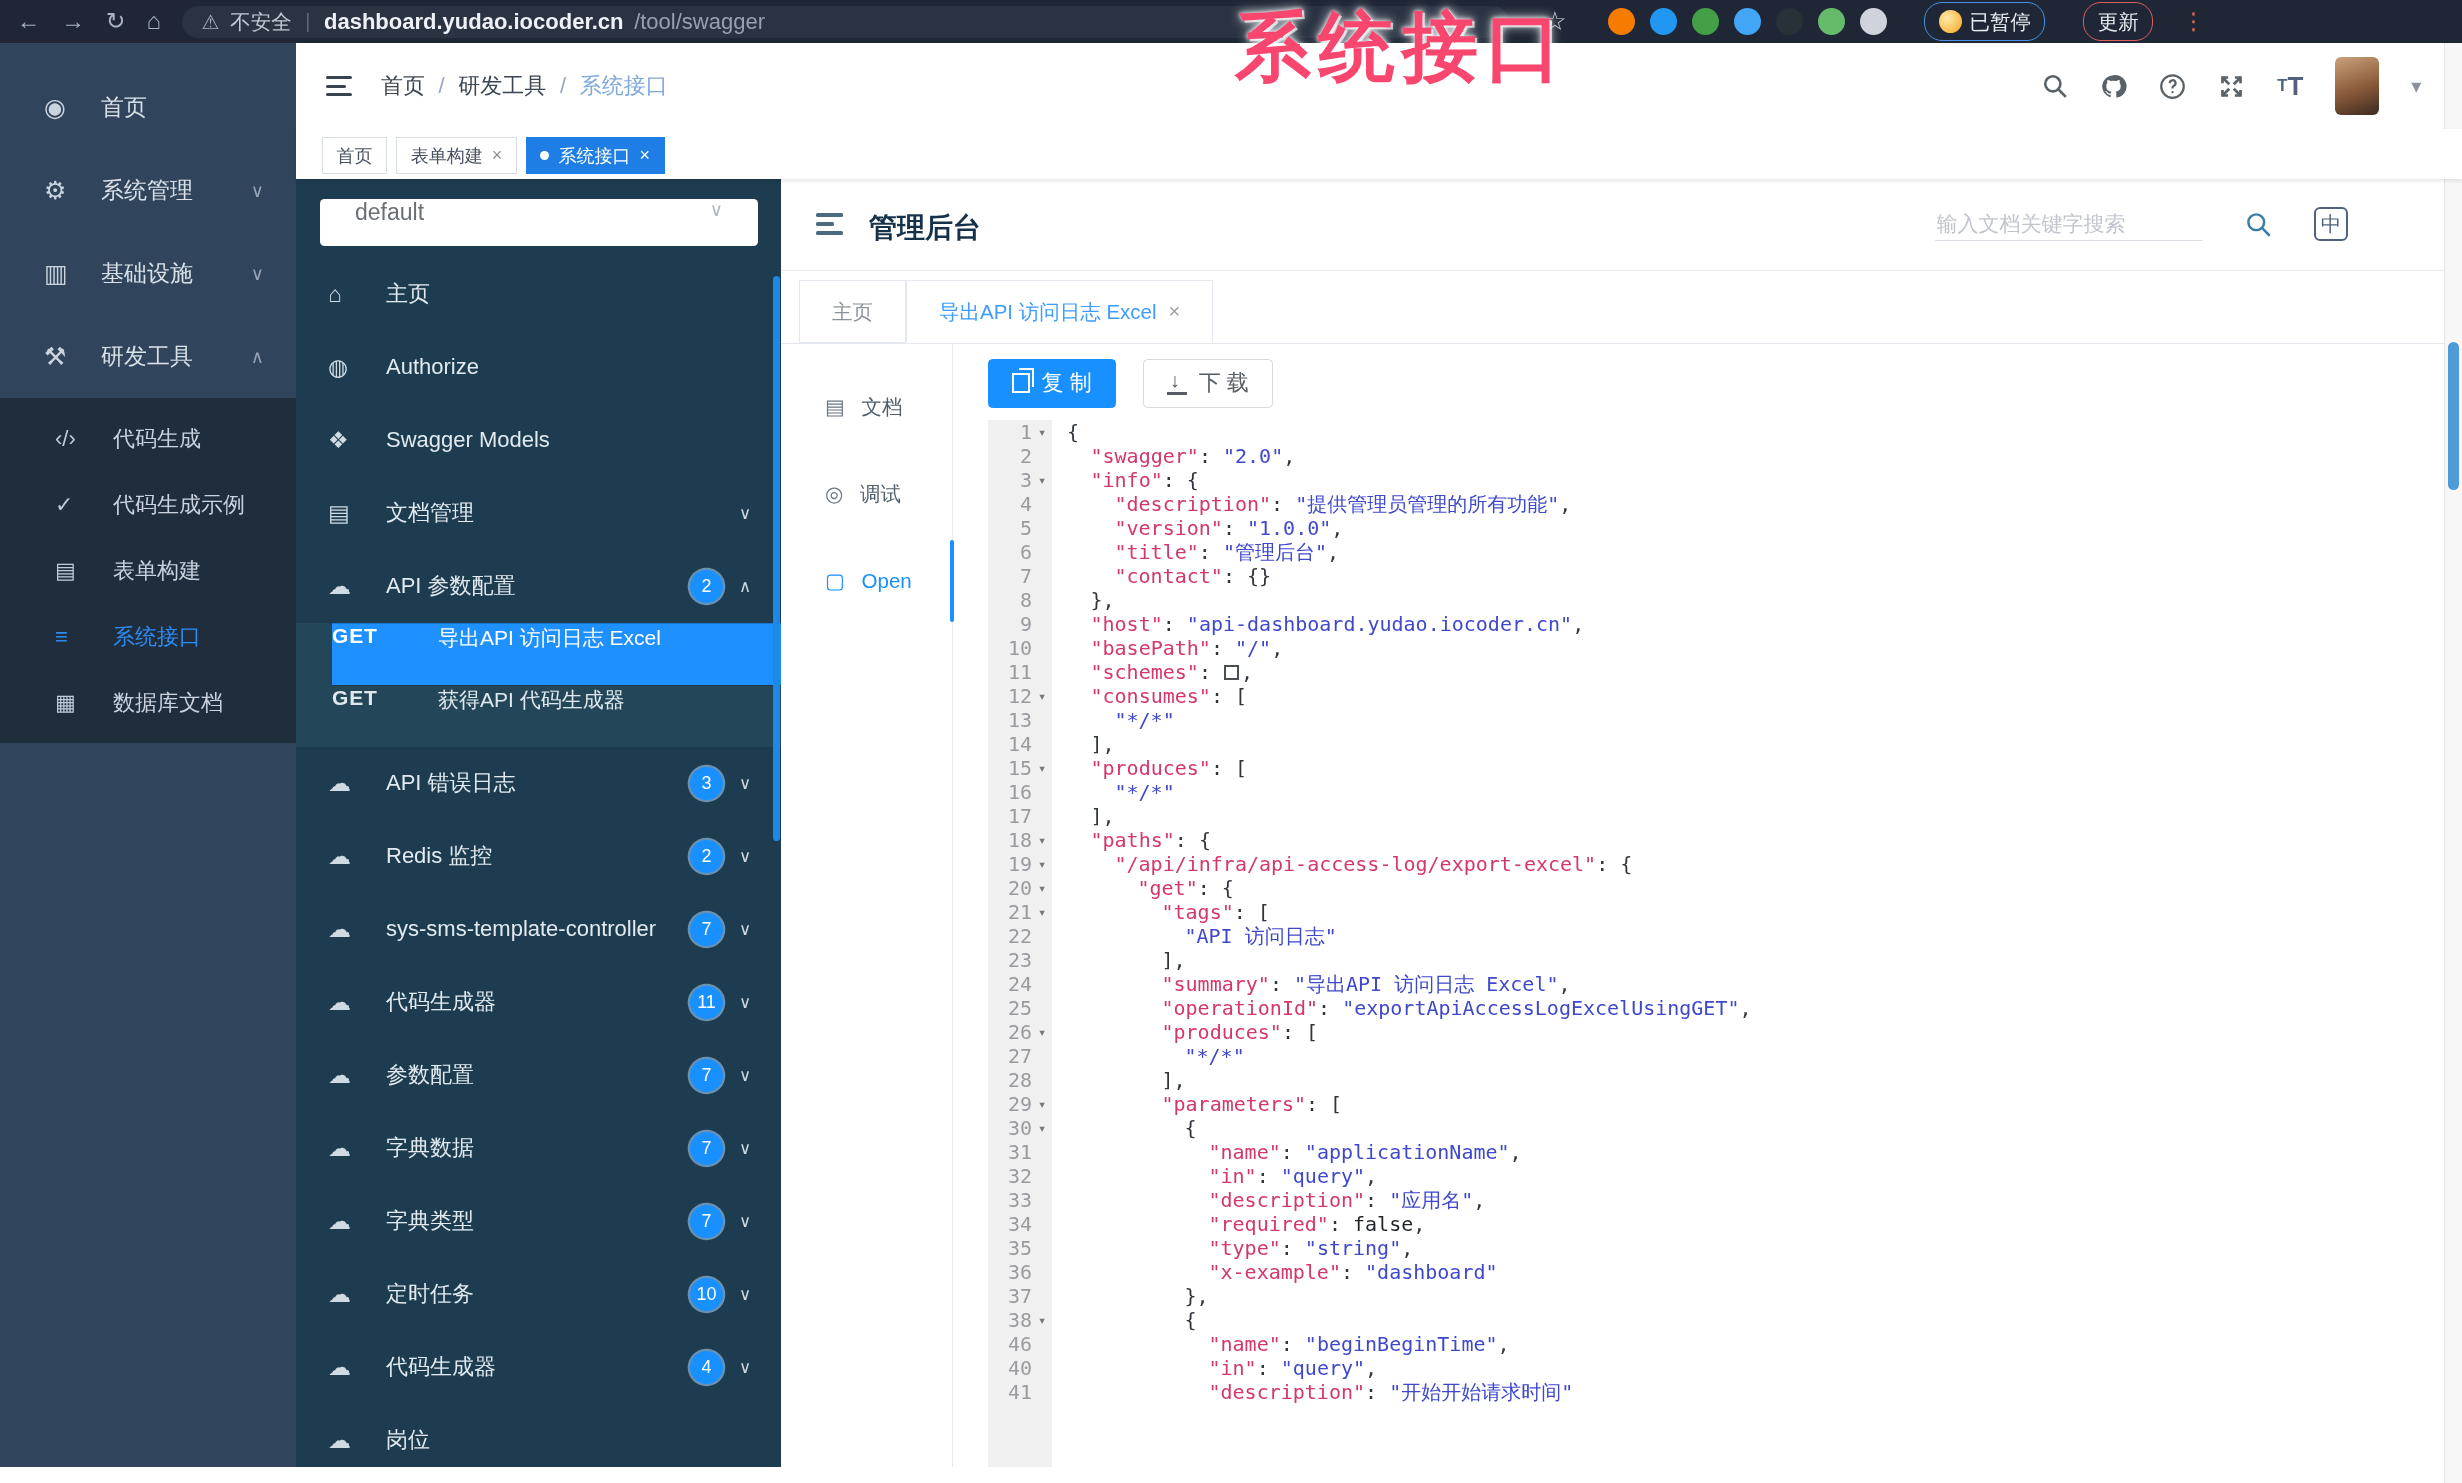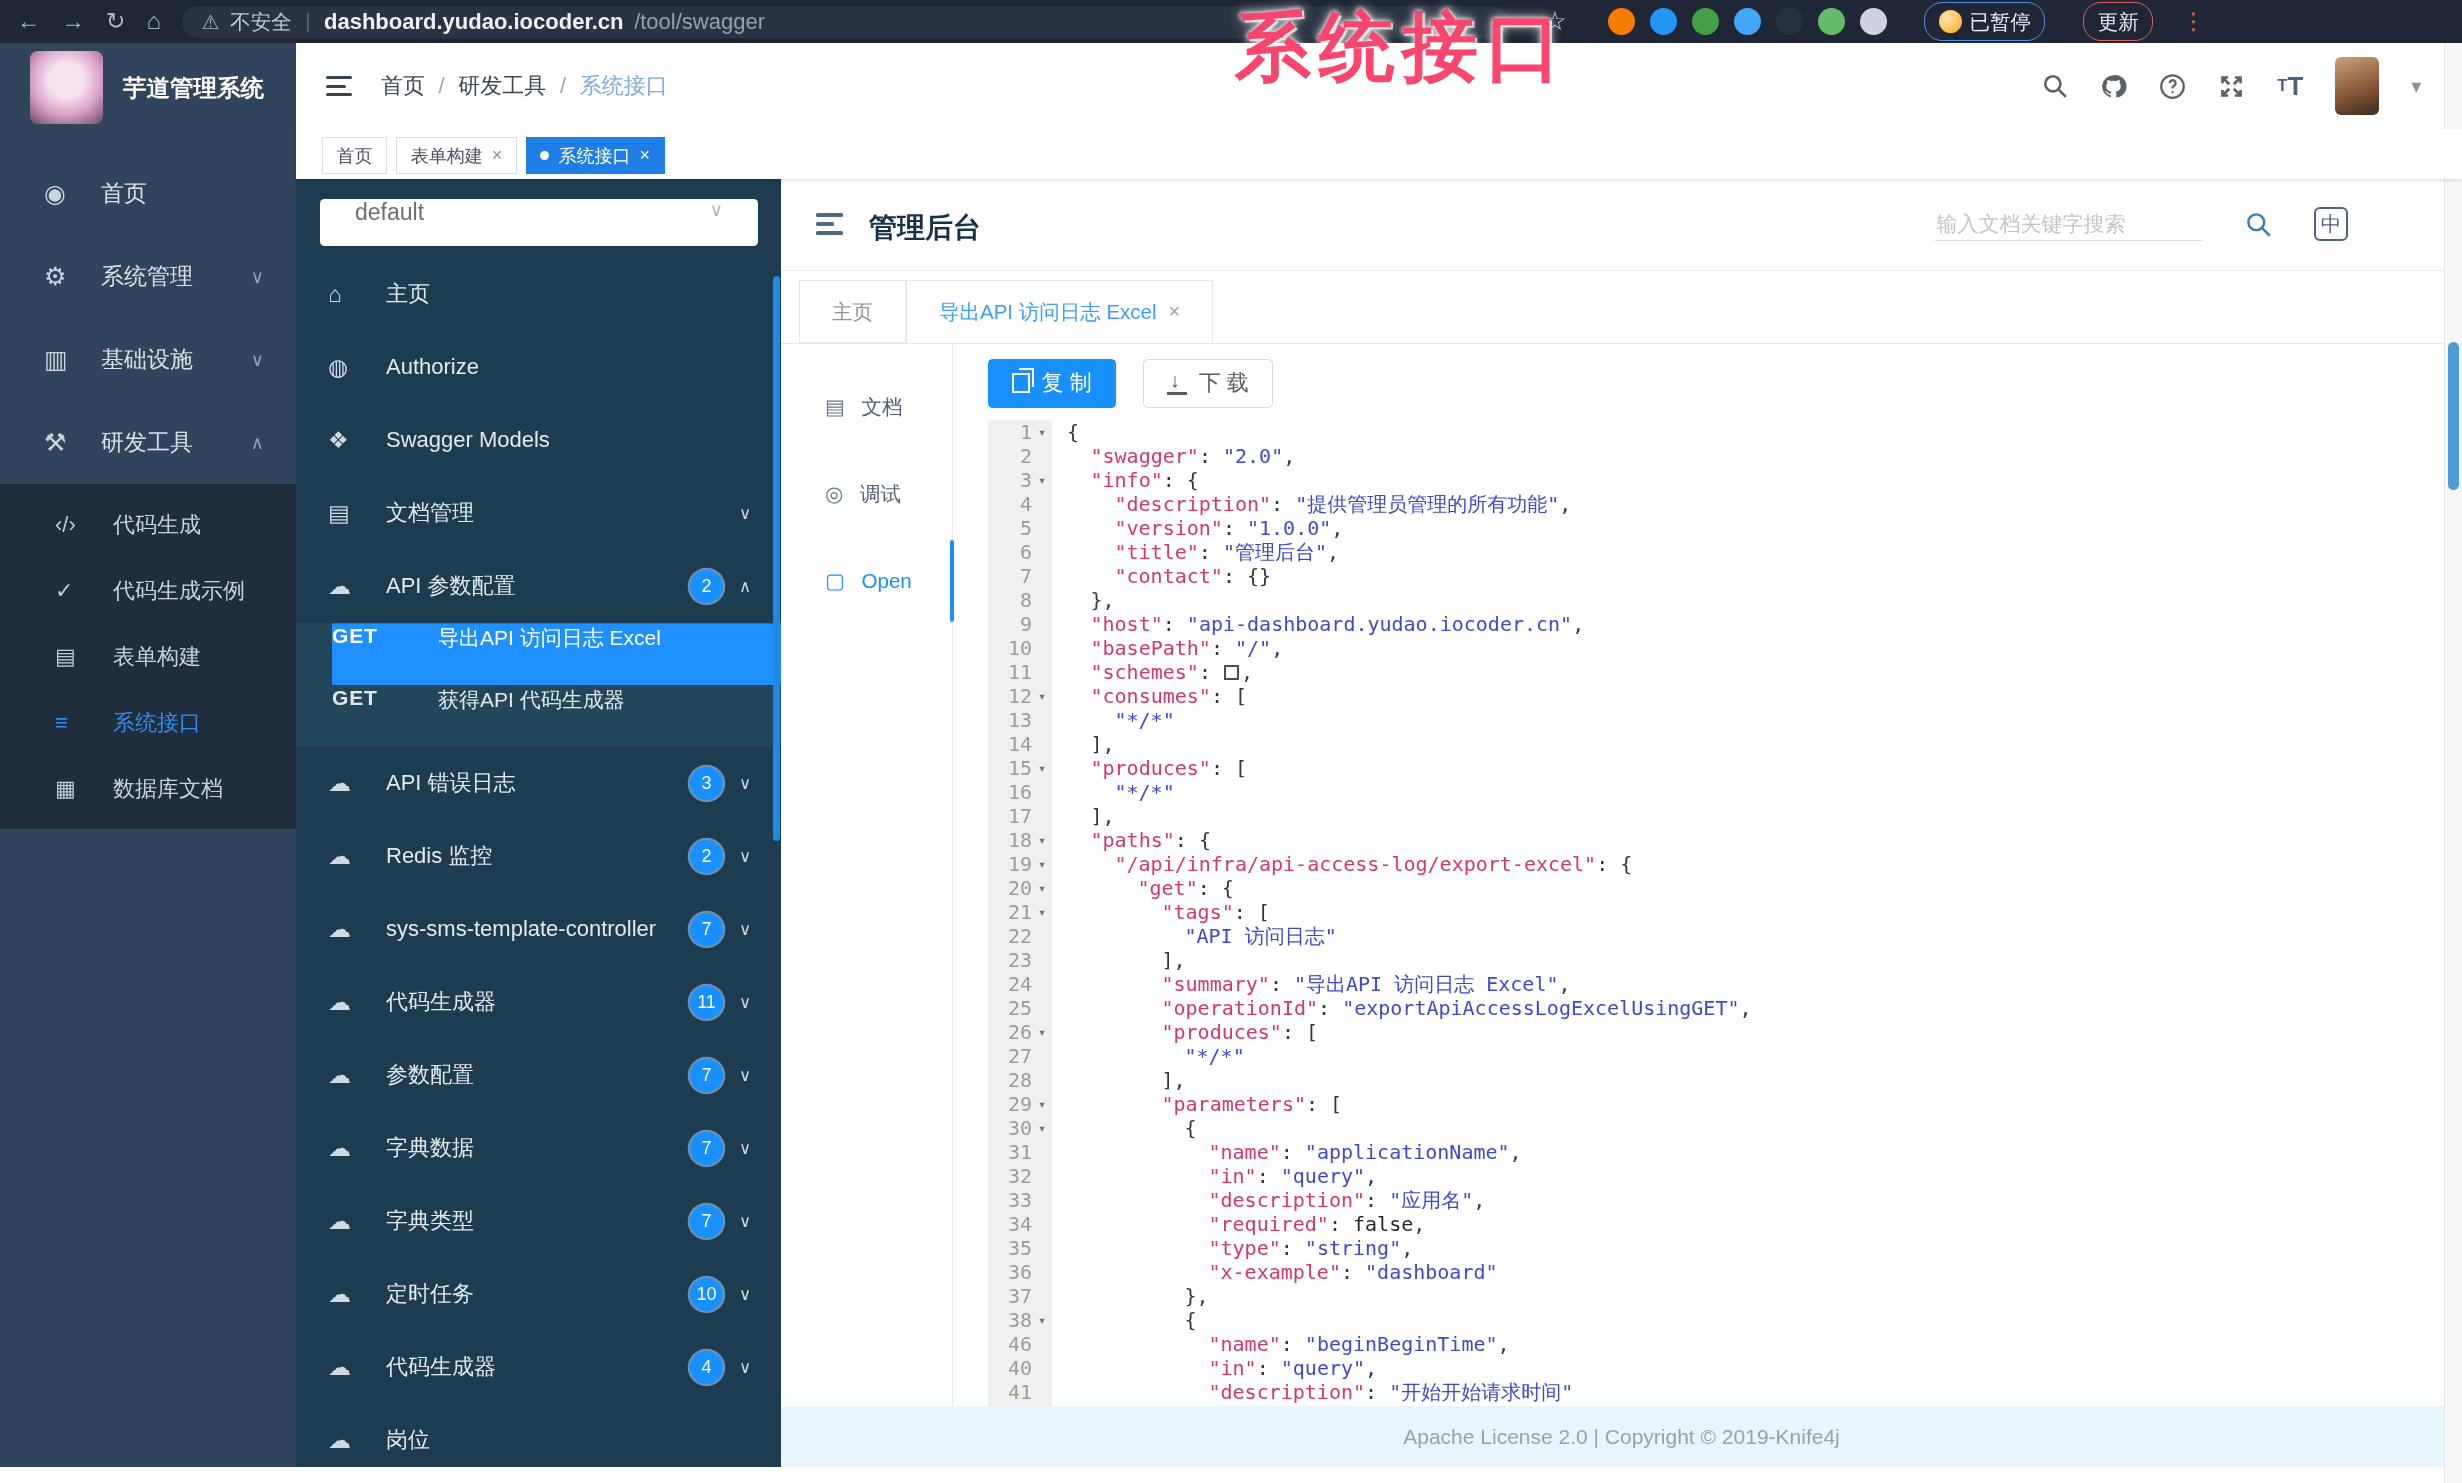--- a/index.html
+++ b/index.html
@@ -187,24 +187,20 @@
     </div>
     <div class="pill-btn upd">
       <span>更新</span>
     </div>
     <span class="kebab">⋮</span>
   </div>
 
   <div class="app">
 
     <aside class="sb1">
-      <div class="logo-row">
-        <div class="logo-img"></div>
-        <div class="logo-title">芋道管理系统</div>
-      </div>
       <div class="nav1" id="nav1">
           <div class="nav1-item">
             <span class="ic">◉</span>
             <span class="lb">首页</span>
           </div>
           <div class="nav1-item">
             <span class="ic">⚙</span>
             <span class="lb">系统管理</span>
             <span class="chev">∨</span>
           </div>
@@ -675,21 +671,20 @@
                     <div class="ln" style="padding-left: 128px;"><span class="tp">},</span></div>
                     <div class="ln" style="padding-left: 128px;"><span class="tp">{</span></div>
                     <div class="ln" style="padding-left: 152px;"><span class="tk">"name"</span><span class="tp">: </span><span class="ts">"beginBeginTime"</span><span class="tp">,</span></div>
                     <div class="ln" style="padding-left: 152px;"><span class="tk">"in"</span><span class="tp">: </span><span class="ts">"query"</span><span class="tp">,</span></div>
                     <div class="ln" style="padding-left: 152px;"><span class="tk">"description"</span><span class="tp">: </span><span class="ts">"开始开始请求时间"</span></div>
                   </div>
               </div>
             </div>
           </div>
 
-          <div class="doc-foot">Apache License 2.0 | Copyright © 2019-Knife4j</div>
         </main>
       </div>
     </div>
   </div>
 
   <div class="page-scroll">
     <div class="page-thumb"></div>
   </div>
 
   <div class="overlay-txt">系统接口</div>

